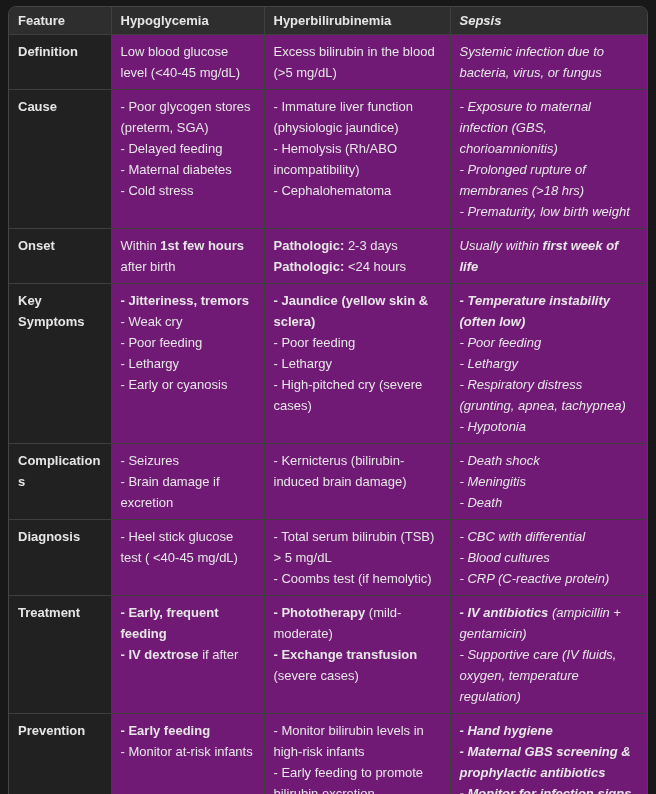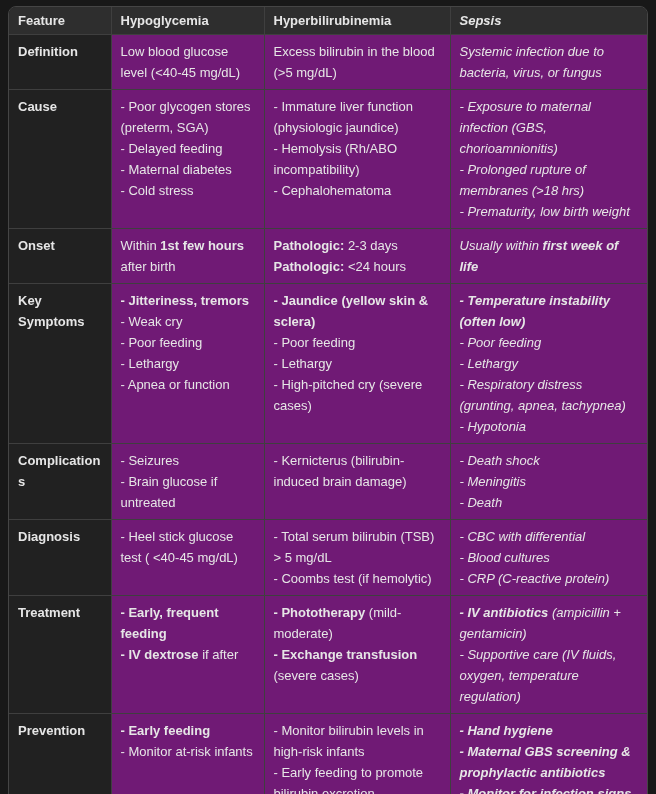--- a/index.html
+++ b/index.html
@@ -126,41 +126,41 @@
               <div class="line"><span>Usually within </span><strong>first week of life</strong></div>
             </td>
           </tr>
           <tr>
             <th>Key Symptoms</th>
             <td>
               <div class="line"><strong>- Jitteriness, tremors</strong></div>
               <div class="line"><span>- Weak cry</span></div>
               <div class="line"><span>- Poor feeding</span></div>
               <div class="line"><span>- Lethargy</span></div>
-              <div class="line"><span>- Apnea or function</span></div>
+              <div class="line"><span>- Early or cyanosis</span></div>
             </td>
             <td>
               <div class="line"><strong>- Jaundice (yellow skin &amp; sclera)</strong></div>
               <div class="line"><span>- Poor feeding</span></div>
               <div class="line"><span>- Lethargy</span></div>
               <div class="line"><span>- High-pitched cry (severe cases)</span></div>
             </td>
             <td>
               <div class="line"><strong>- Temperature instability (often low)</strong></div>
               <div class="line"><span>- Poor feeding</span></div>
               <div class="line"><span>- Lethargy</span></div>
               <div class="line"><span>- Respiratory distress (grunting, apnea, tachypnea)</span></div>
               <div class="line"><span>- Hypotonia</span></div>
             </td>
           </tr>
           <tr>
             <th>Complications</th>
             <td>
               <div class="line"><span>- Seizures</span></div>
-              <div class="line"><span>- Brain glucose if untreated</span></div>
+              <div class="line"><span>- Brain damage if excretion</span></div>
             </td>
             <td>
               <div class="line"><span>- Kernicterus (bilirubin-induced brain damage)</span></div>
             </td>
             <td>
               <div class="line"><span>- Death shock</span></div>
               <div class="line"><span>- Meningitis</span></div>
               <div class="line"><span>- Death</span></div>
             </td>
           </tr>

